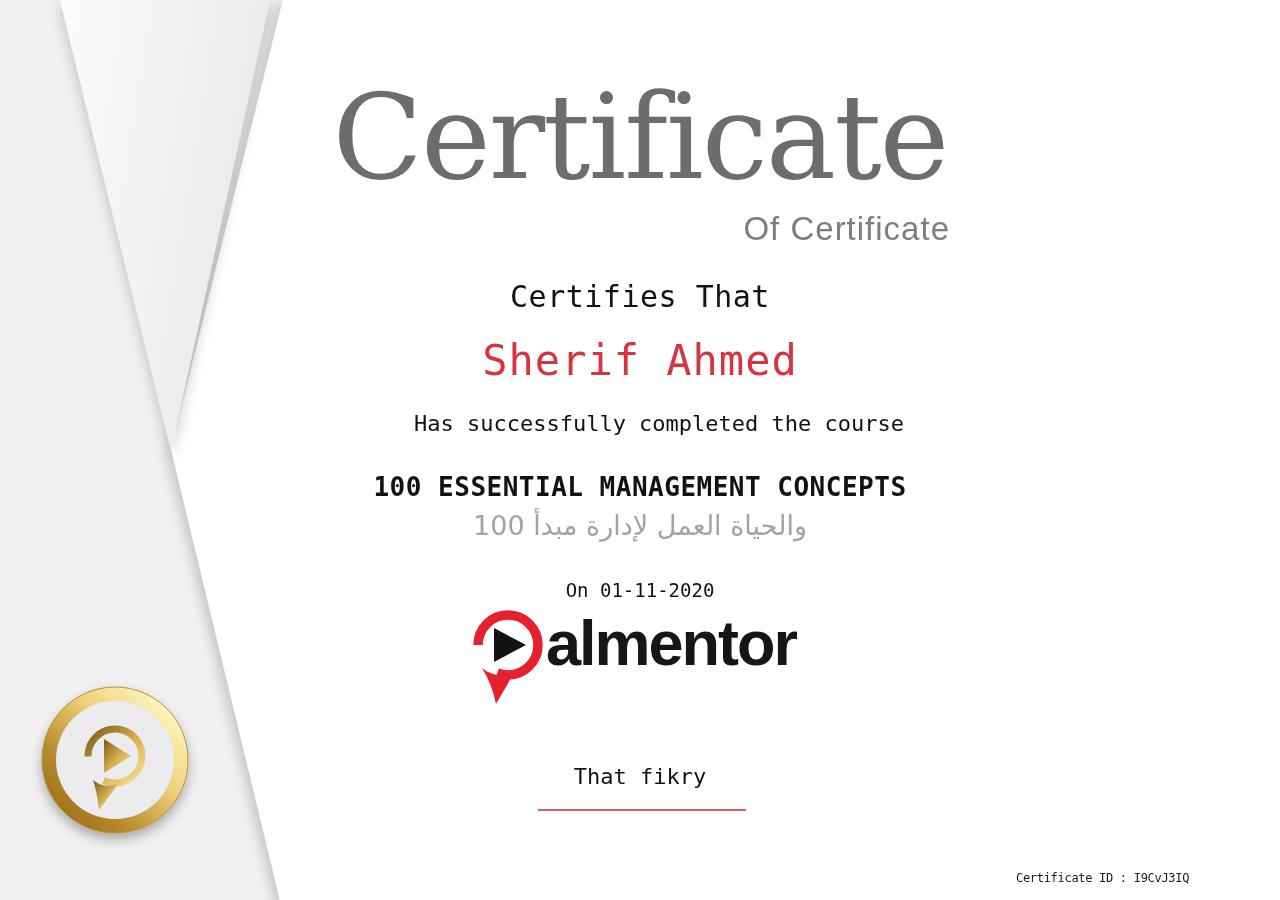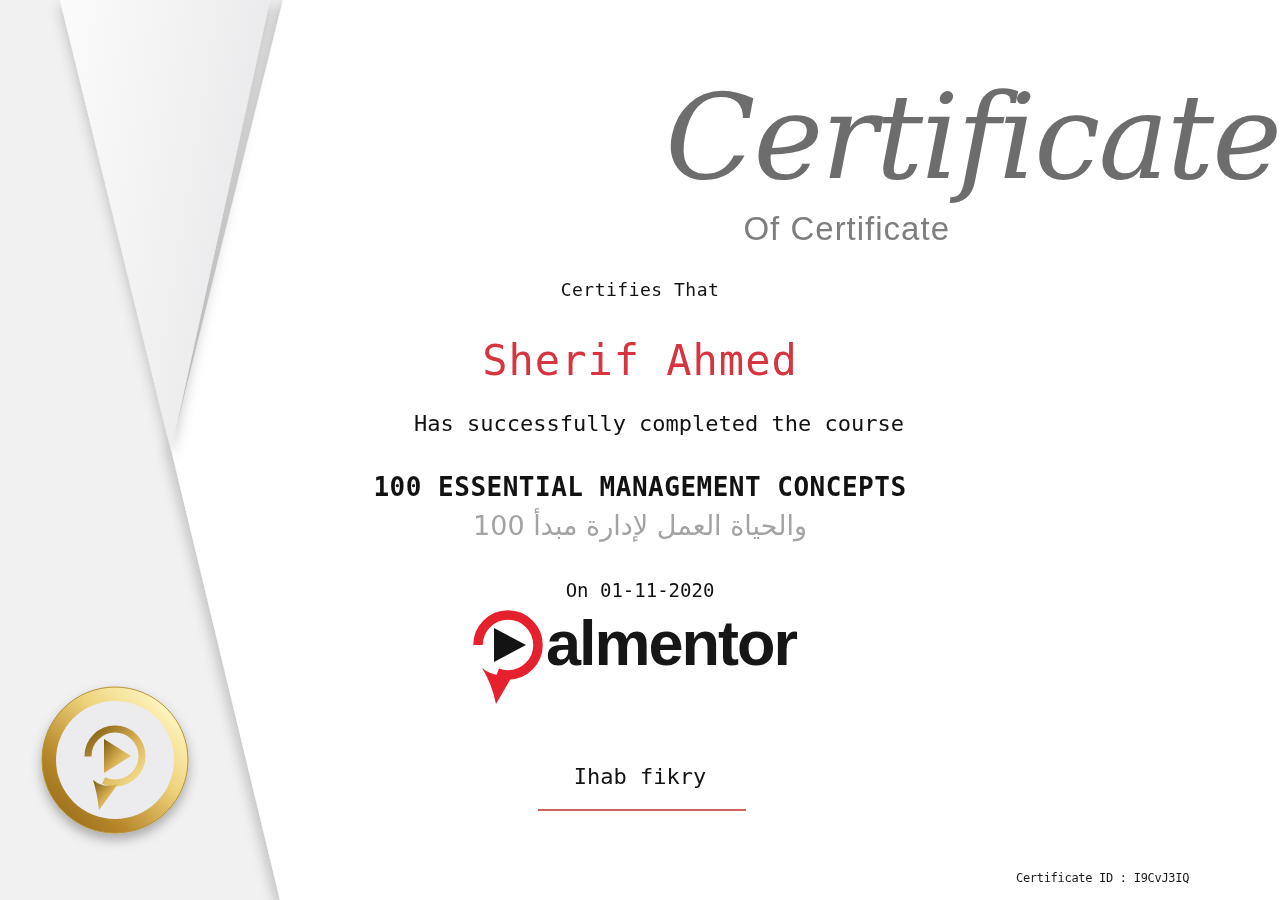--- a/index.html
+++ b/index.html
@@ -6,29 +6,29 @@
   body{
     width:1280px;height:900px;position:relative;overflow:hidden;
     background:#f1f1f2;
     font-family:"DejaVu Sans Mono",monospace;
   }
   #bg{position:absolute;left:0;top:0;width:1280px;height:900px;}
   .abs{position:absolute;}
   .center-line{left:0;width:1280px;text-align:center;}
 
   .cert-title{
-    top:78px;font-family:"DejaVu Serif",serif;font-style:italic;font-weight:500;
-    font-size:118px;line-height:1;color:#6d6d6d;letter-spacing:-2px;text-align:right;
+    top:78px;font-family:"DejaVu Serif",serif;font-weight:500;
+    font-size:118px;line-height:1;color:#6d6d6d;letter-spacing:-2px;
   }
   .cert-subtitle{
     left:430px;top:211px;width:520px;text-align:right;
     font-family:"Liberation Sans",sans-serif;font-size:33px;line-height:1.1;
     color:#7e7e7e;letter-spacing:1px;
   }
-  .certifies{top:279px;font-size:18px;color:#121212;letter-spacing:.5px;}
+  .certifies{top:279px;font-size:30px;color:#121212;letter-spacing:.5px;}
   .recipient{top:336px;font-size:42px;color:#d6353f;letter-spacing:1px;}
   .completed{top:411px;font-size:22px;color:#121212;padding-left:19px;}
   .course-en{top:472px;font-size:26px;font-weight:bold;color:#121212;letter-spacing:.5px;}
   .course-ar{
     top:510px;font-size:27px;color:#a3a3a3;
     font-family:"DejaVu Sans",sans-serif;direction:ltr;
   }
   .date-line{top:579px;font-size:19px;color:#121212;}
   .logo-mark{left:470px;top:604px;width:78px;height:102px;}
   .logo-word{
@@ -102,16 +102,16 @@
 <div class="abs center-line course-ar">100 مبدأ‎ لإدارة‎ العمل‎ والحياة</div>
 <div class="abs center-line date-line">On 01-11-2020</div>
 
 <svg class="abs logo-mark" viewBox="0 0 78 102" xmlns="http://www.w3.org/2000/svg">
   <circle cx="38" cy="41" r="30" fill="none" stroke="#e5212d" stroke-width="9.5" stroke-dasharray="58 36 94.5"></circle>
   <polygon points="24,24 56,41 24,58" fill="#131313"></polygon>
   <path d="M12,64 Q25,75 44,69 L26,100 Q22,80 12,64 Z" fill="#e5212d"></path>
 </svg>
 <div class="abs logo-word">almentor</div>
 
-<div class="abs center-line instructor">Ihab fikry</div>
+<div class="abs center-line instructor">That fikry</div>
 <div class="abs sig-line"></div>
 
 <div class="abs cert-id">Certificate ID : I9CvJ3IQ</div>
 
 </body></html>

